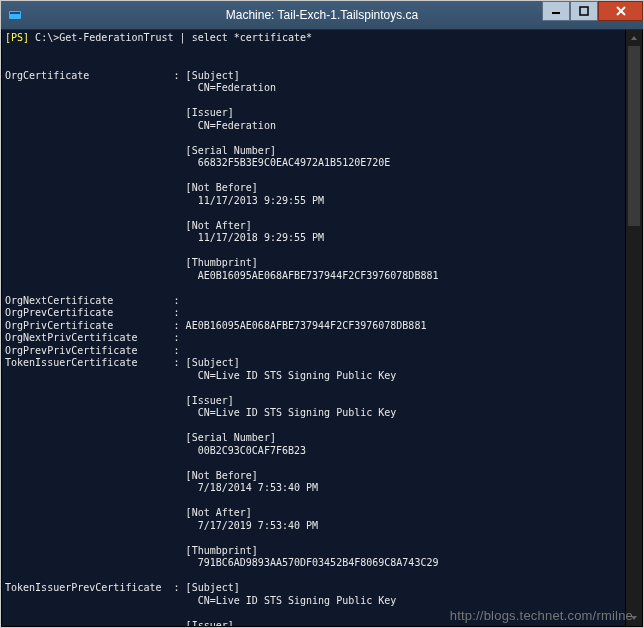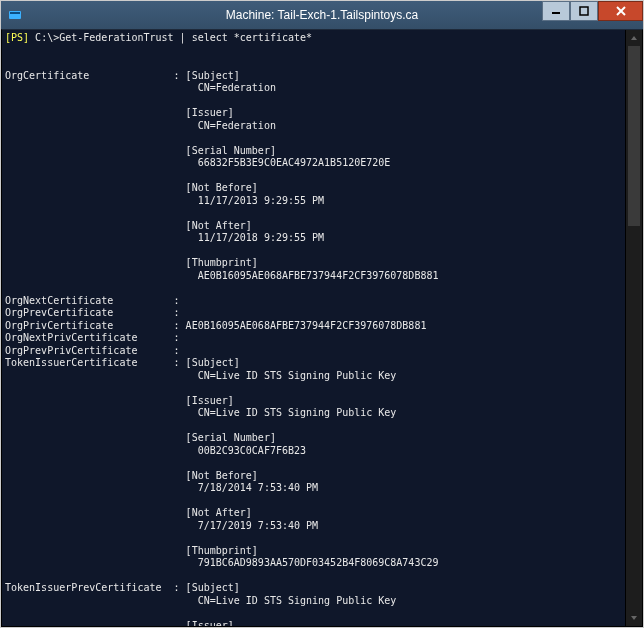--- a/index.html
+++ b/index.html
@@ -138,13 +138,14 @@
         <div class="thumb"></div>
       </div>
       <div class="btn bot">
         <svg width="8" height="8">
             <polygon points="1,2 7,2 4,6" fill="#666"></polygon>
           </svg>
       </div>
     </div>
   </div>
 
+  <div class="watermark">http://blogs.technet.com/rmilne</div>
 </div>
 
 </body></html>

